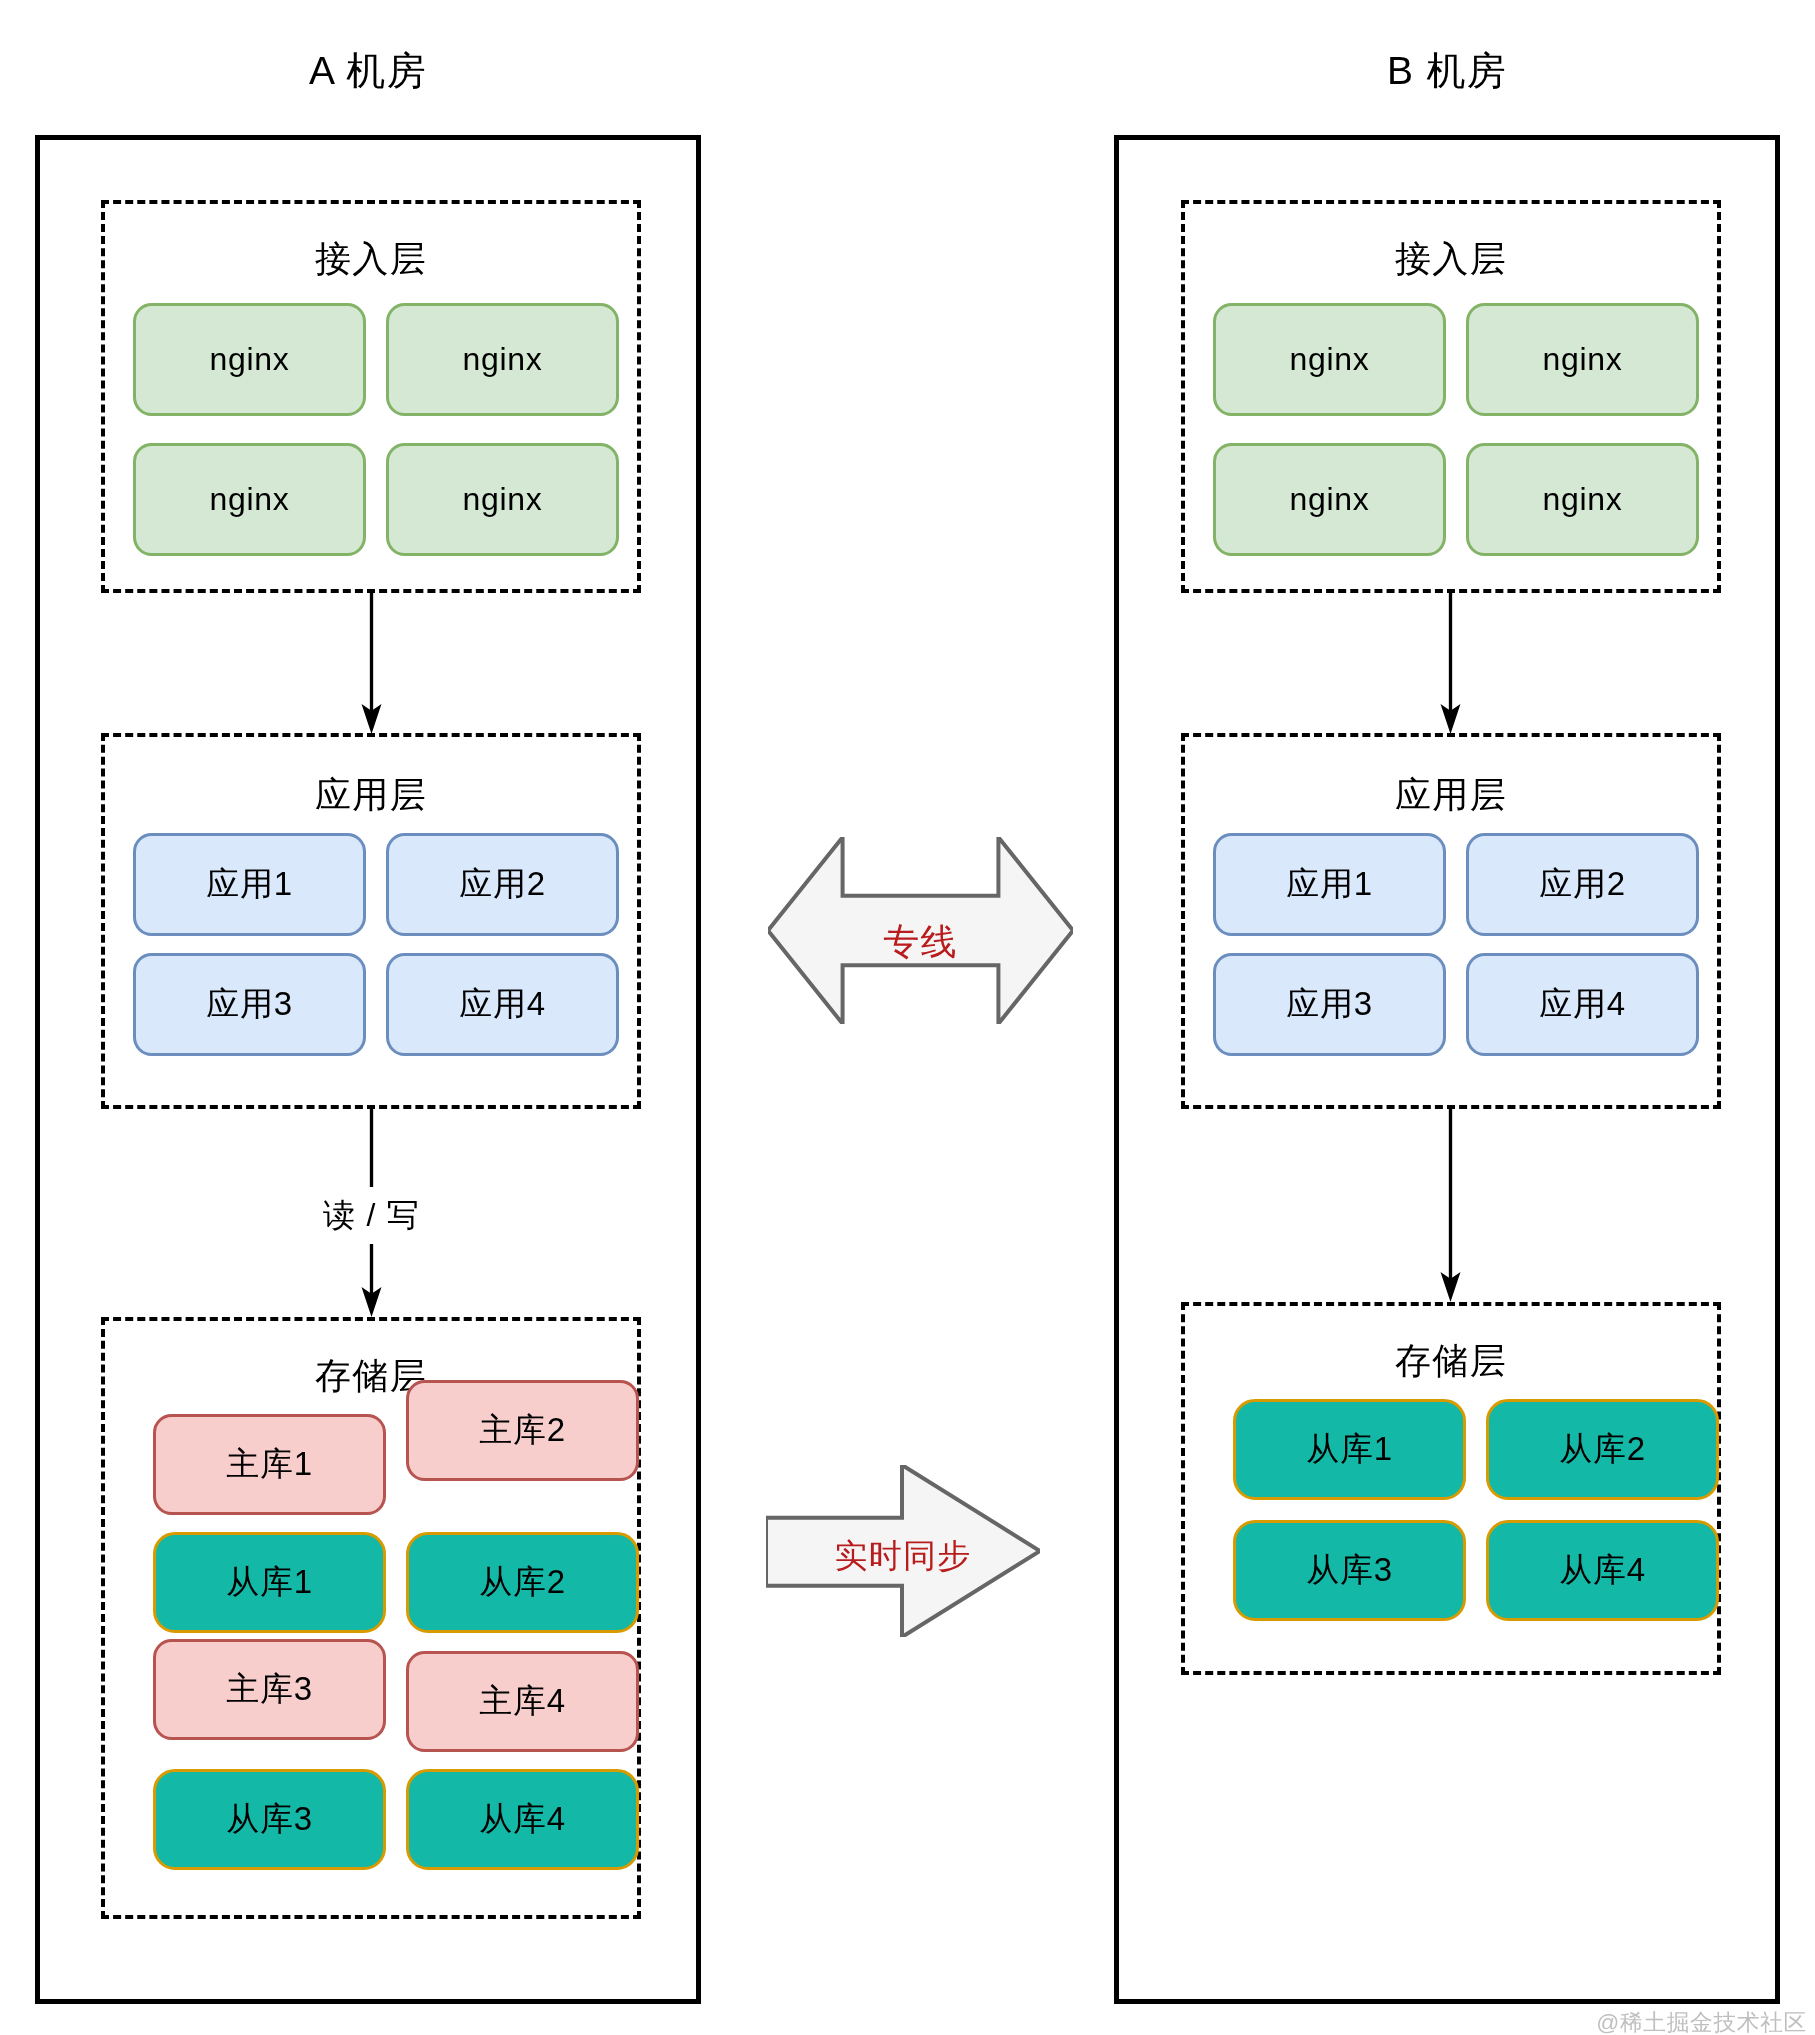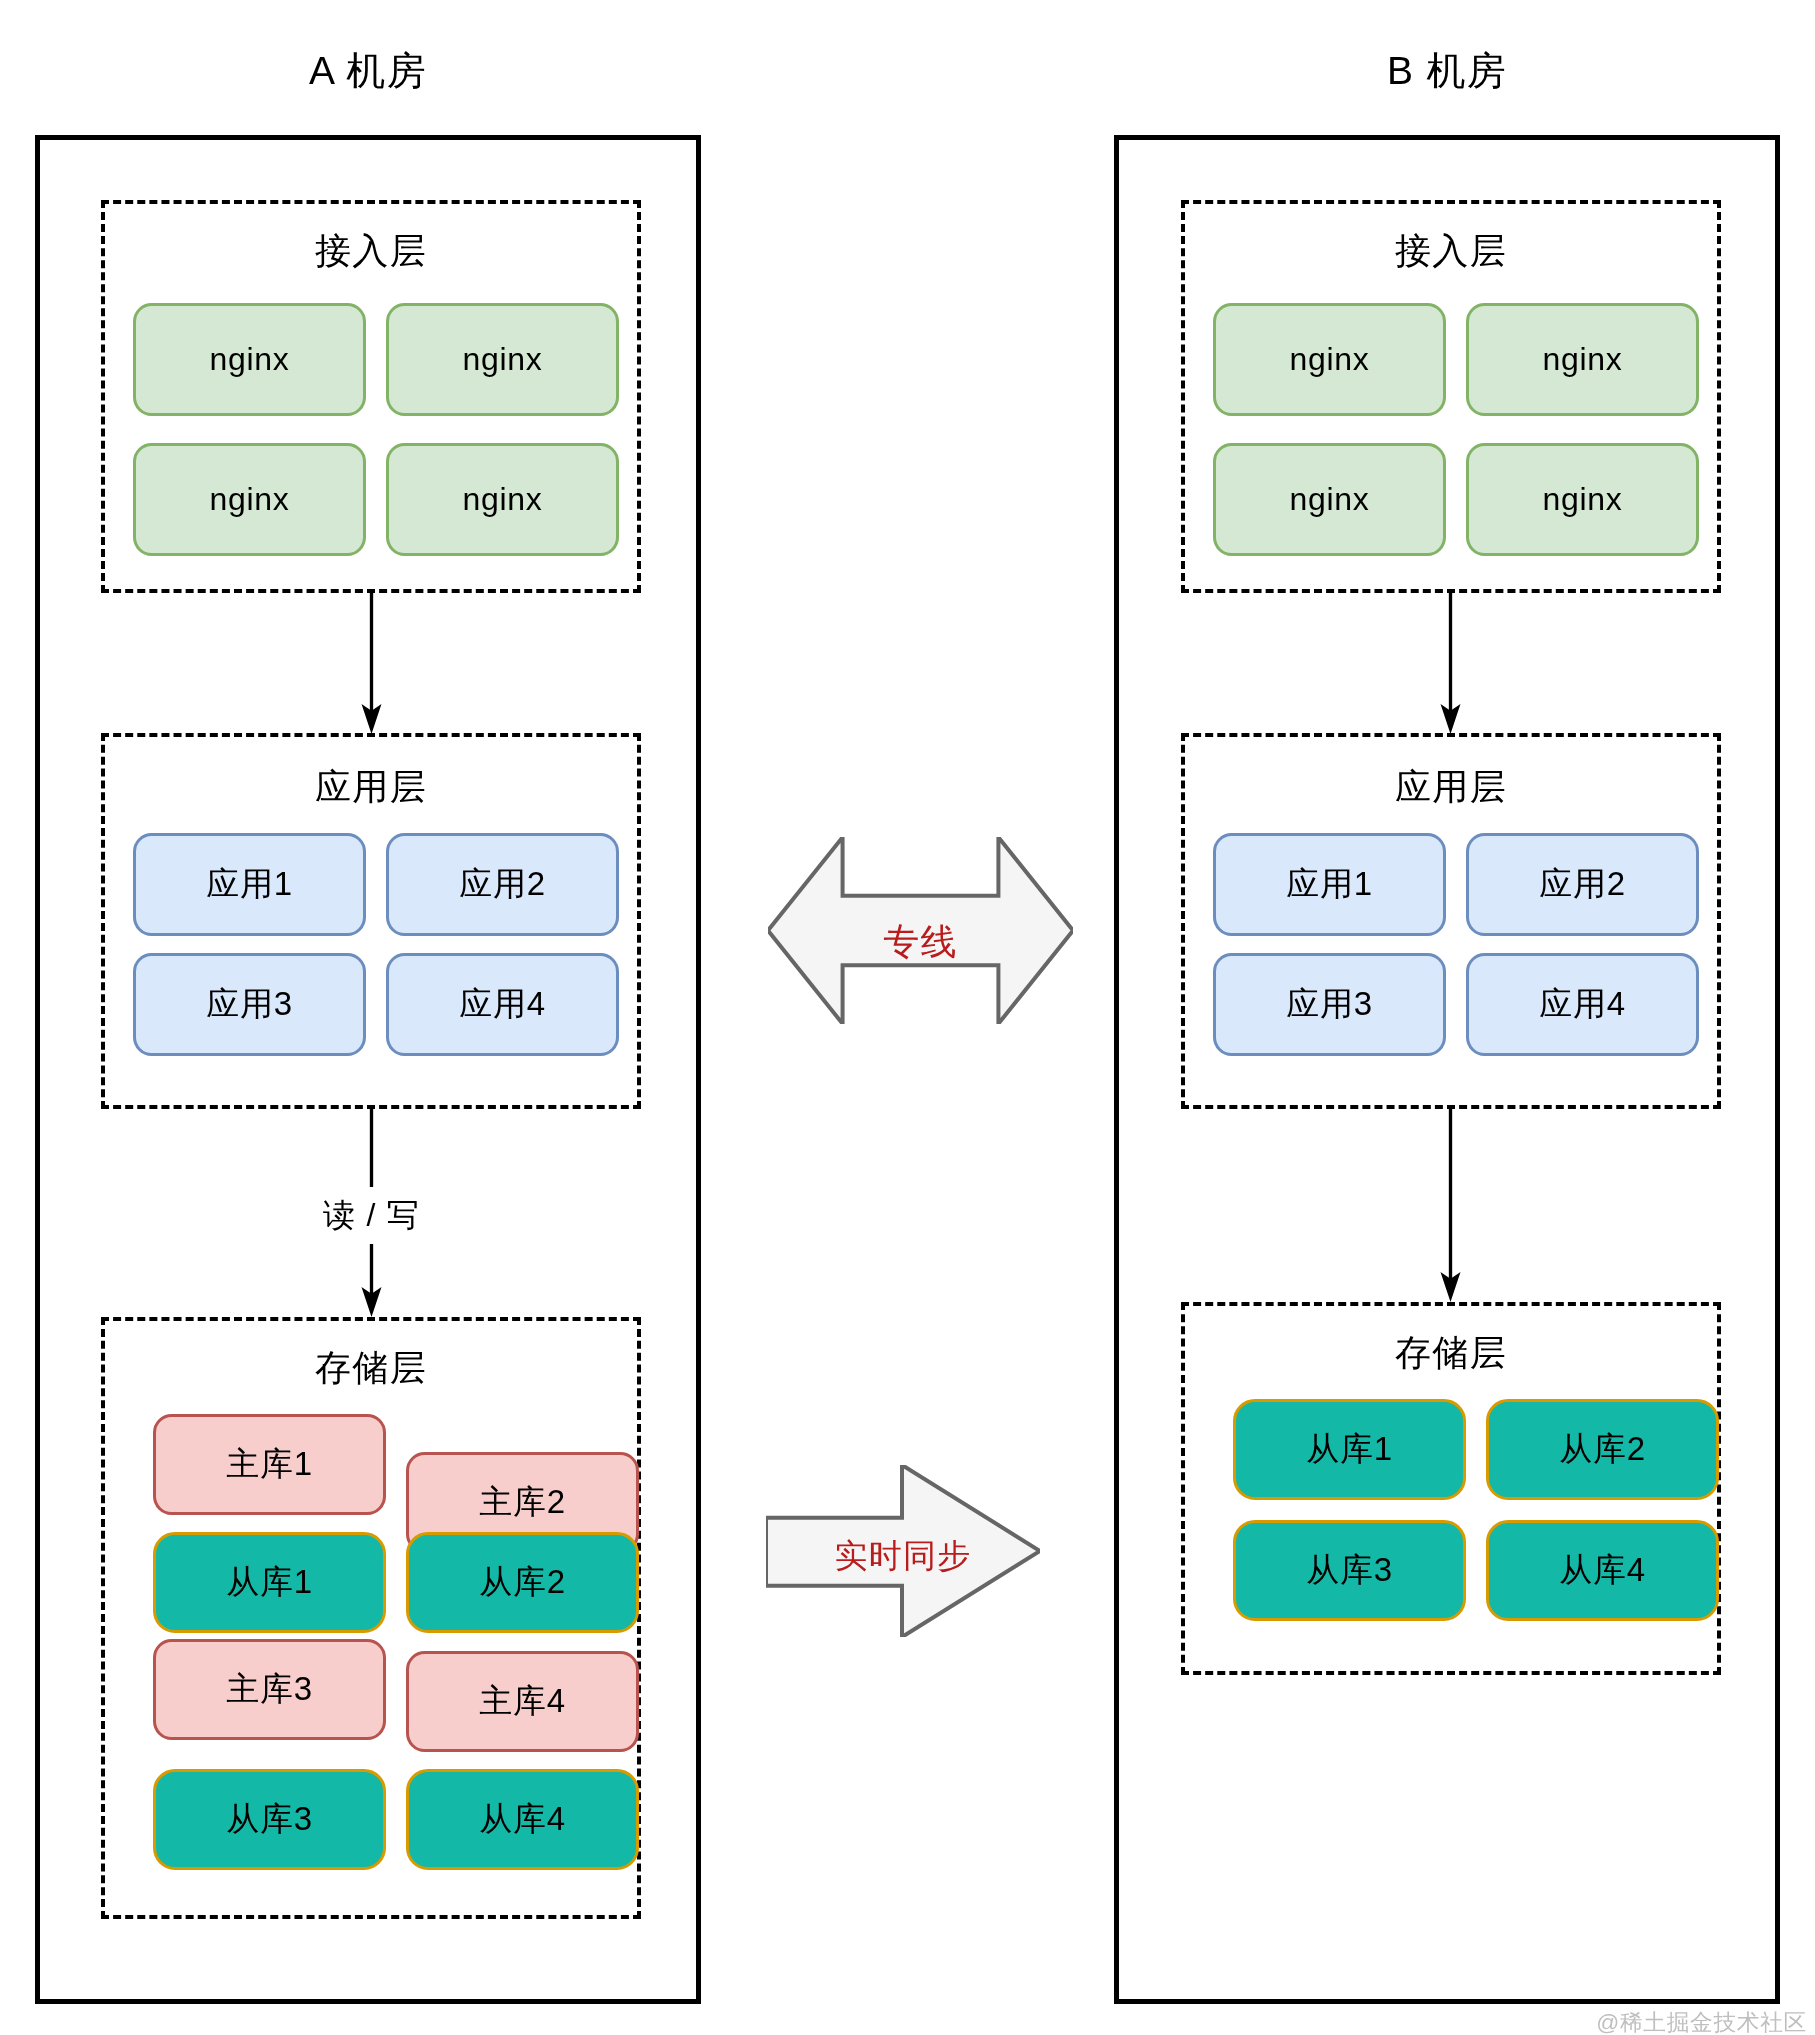--- a/index.html
+++ b/index.html
@@ -15,21 +15,21 @@
   .room-box{
     position:absolute;width:666px;height:1869px;
     border:5.3px solid #000;box-sizing:border-box;background:#fff;
   }
   .layer{
     position:absolute;width:540px;
     border:4px dashed #000;box-sizing:border-box;background:#fff;
   }
   .layer-title{
     position:absolute;width:540px;text-align:center;
-    font-size:36px;font-weight:500;letter-spacing:1.3px;
+    font-size:36px;font-weight:500;letter-spacing:1.3px;margin-top:8px;
   }
   .node{
     position:absolute;width:233px;
     border:3.3px solid;border-radius:18.7px;box-sizing:border-box;
     display:flex;align-items:center;justify-content:center;
     font-size:33px;letter-spacing:0.7px;
   }
   .h-access{height:113px;font-size:32px;}
   .h-app{height:103px;}
   .h-store{height:101px;margin-left:20px;}
@@ -78,21 +78,21 @@
 
 <svg class="abs" style="left:358px;top:1109px;" width="27" height="208" viewBox="0 0 40 312">
   <line x1="20" y1="0" x2="20" y2="278" stroke="#000" stroke-width="5"></line>
   <polygon points="20,312 5,267 20,277 35,267" fill="#000"></polygon>
 </svg>
 <div class="flow-label" style="left:298px;top:1187px;width:147px;">读 / 写</div>
 
 <div class="layer" style="left:101px;top:1317px;height:602px;"></div>
 <div class="layer-title" style="left:101px;top:1344px;">存储层</div>
 <div class="node node-red h-store" style="left:133px;top:1414px;">主库1</div>
-<div class="node node-red h-store" style="left:386px;top:1452px;">主库2</div>
+<div class="node node-red h-store" style="left:386px;top:1380px;">主库2</div>
 <div class="node node-orange h-store" style="left:133px;top:1532px;">从库1</div>
 <div class="node node-orange h-store" style="left:386px;top:1532px;">从库2</div>
 <div class="node node-red h-store" style="left:133px;top:1639px;">主库3</div>
 <div class="node node-red h-store" style="left:386px;top:1651px;">主库4</div>
 <div class="node node-orange h-store" style="left:133px;top:1769px;">从库3</div>
 <div class="node node-orange h-store" style="left:386px;top:1769px;">从库4</div>
 
 <div class="room-title" style="left:1114px;top:44px;">B 机房</div>
 <div class="room-box" style="left:1114px;top:135px;"></div>
 

